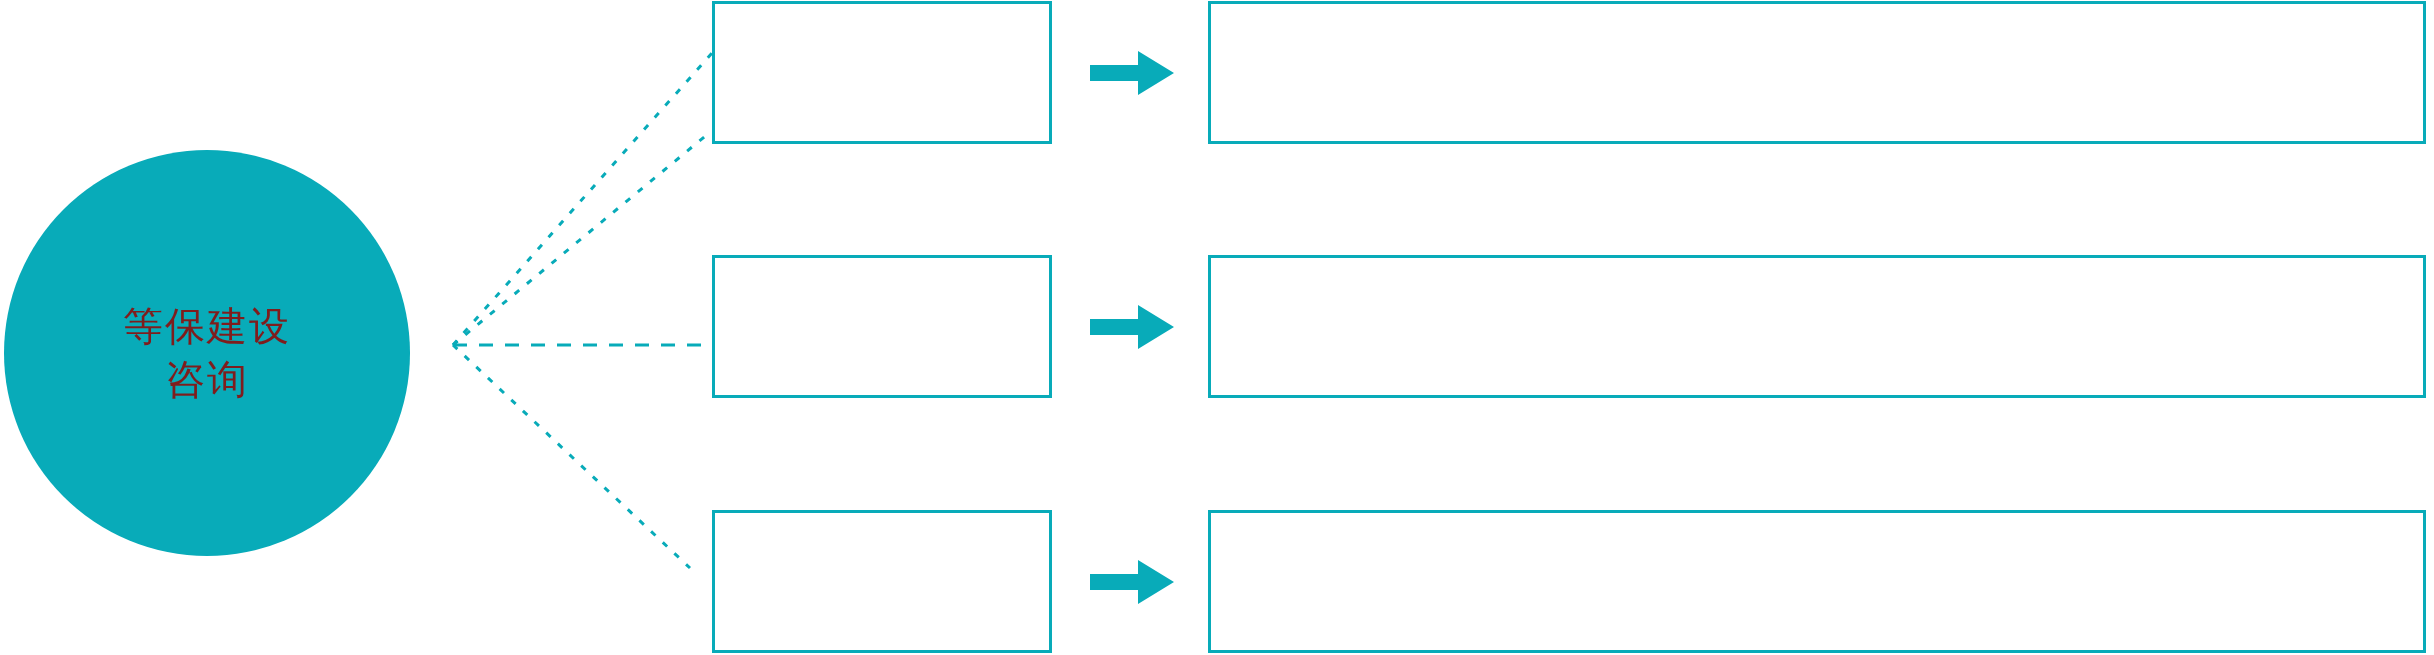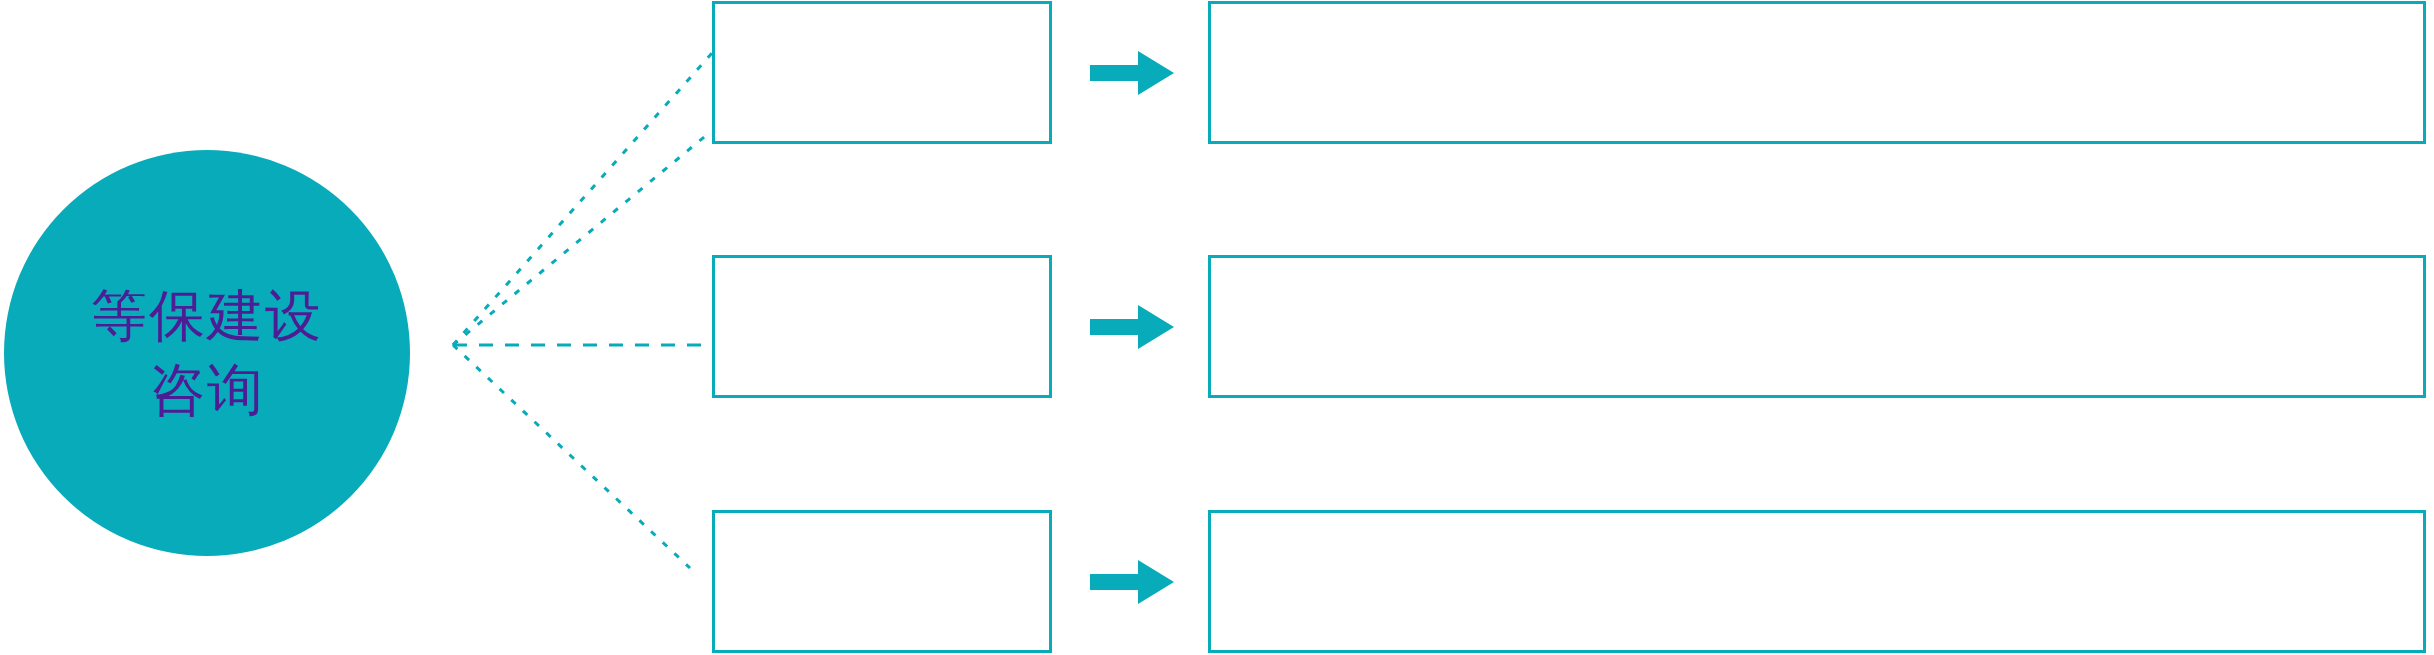--- a/index.html
+++ b/index.html
@@ -28,22 +28,22 @@
     height: 406px;
     border-radius: 50%;
     background: #08ABB9;
     display: flex;
     flex-direction: column;
     align-items: center;
     justify-content: center;
     box-sizing: border-box;
   }
   .hub-line {
-    color: #4c1d95;
-    font-size: 56px;
+    color: #7f1d1d;
+    font-size: 40px;
     line-height: 1.32;
     letter-spacing: 2px;
     font-weight: 300;
     white-space: nowrap;
     text-align: center;
   }
 
   
   .connectors {
     position: absolute;

